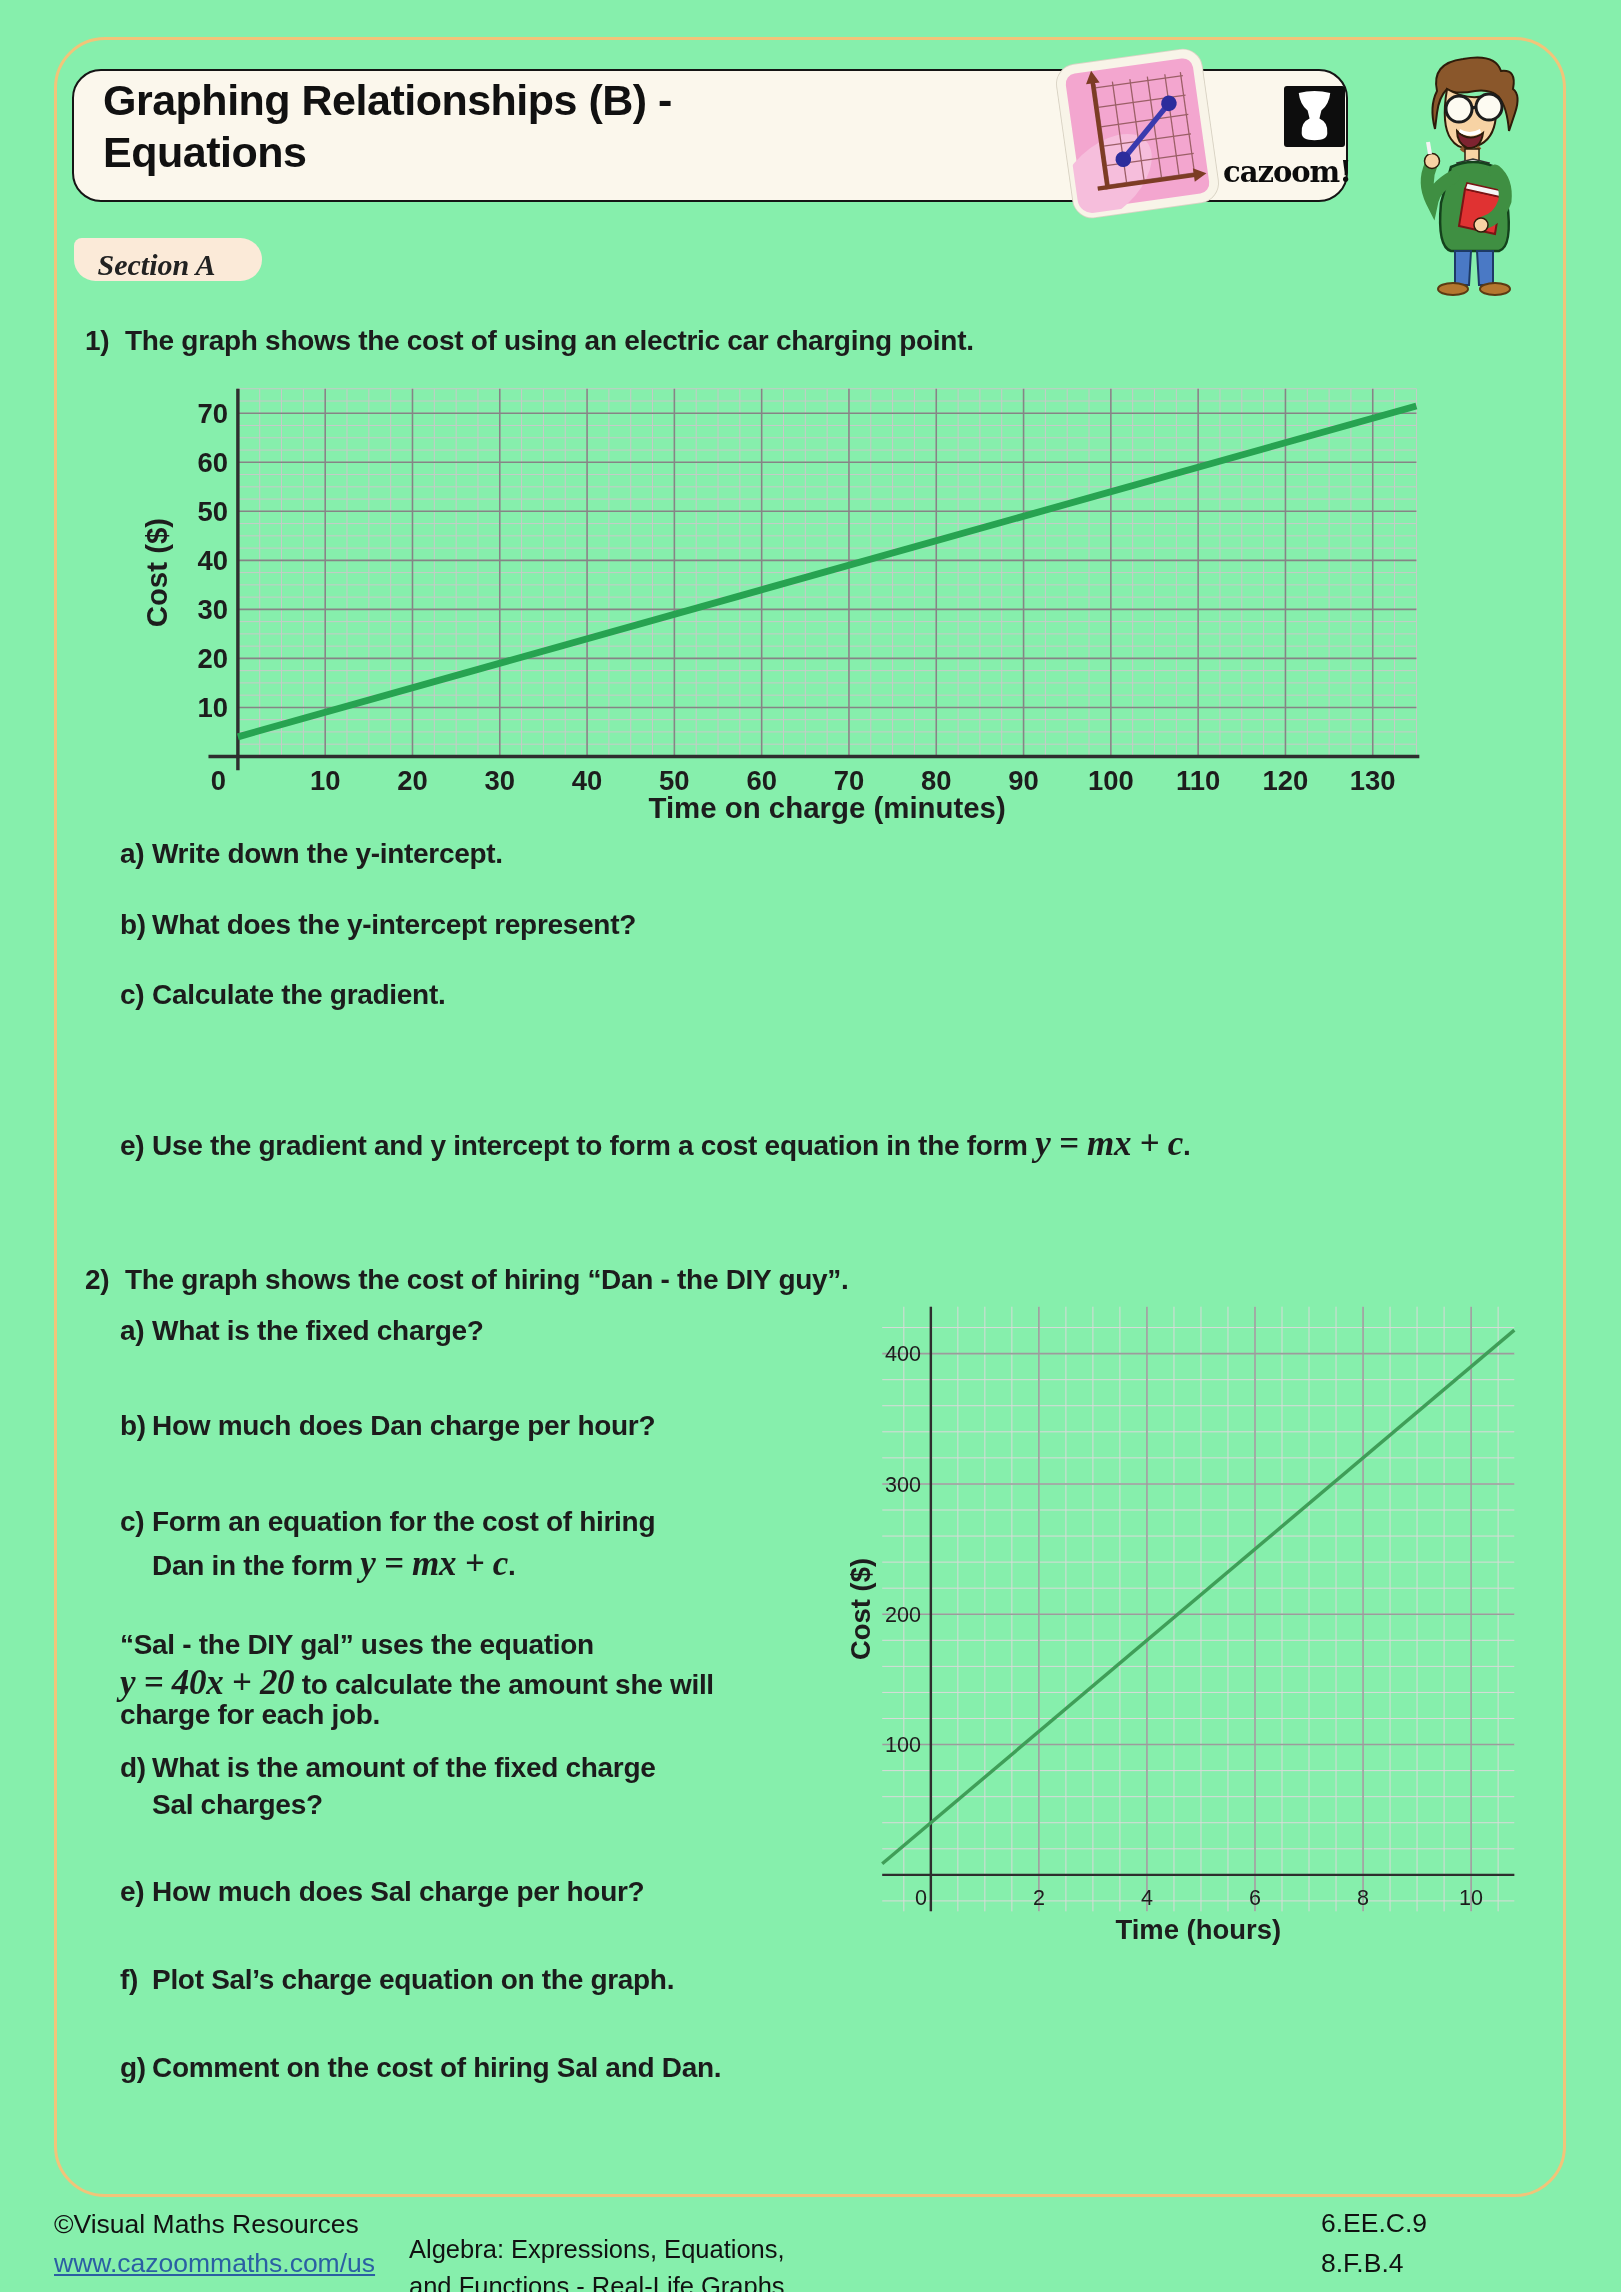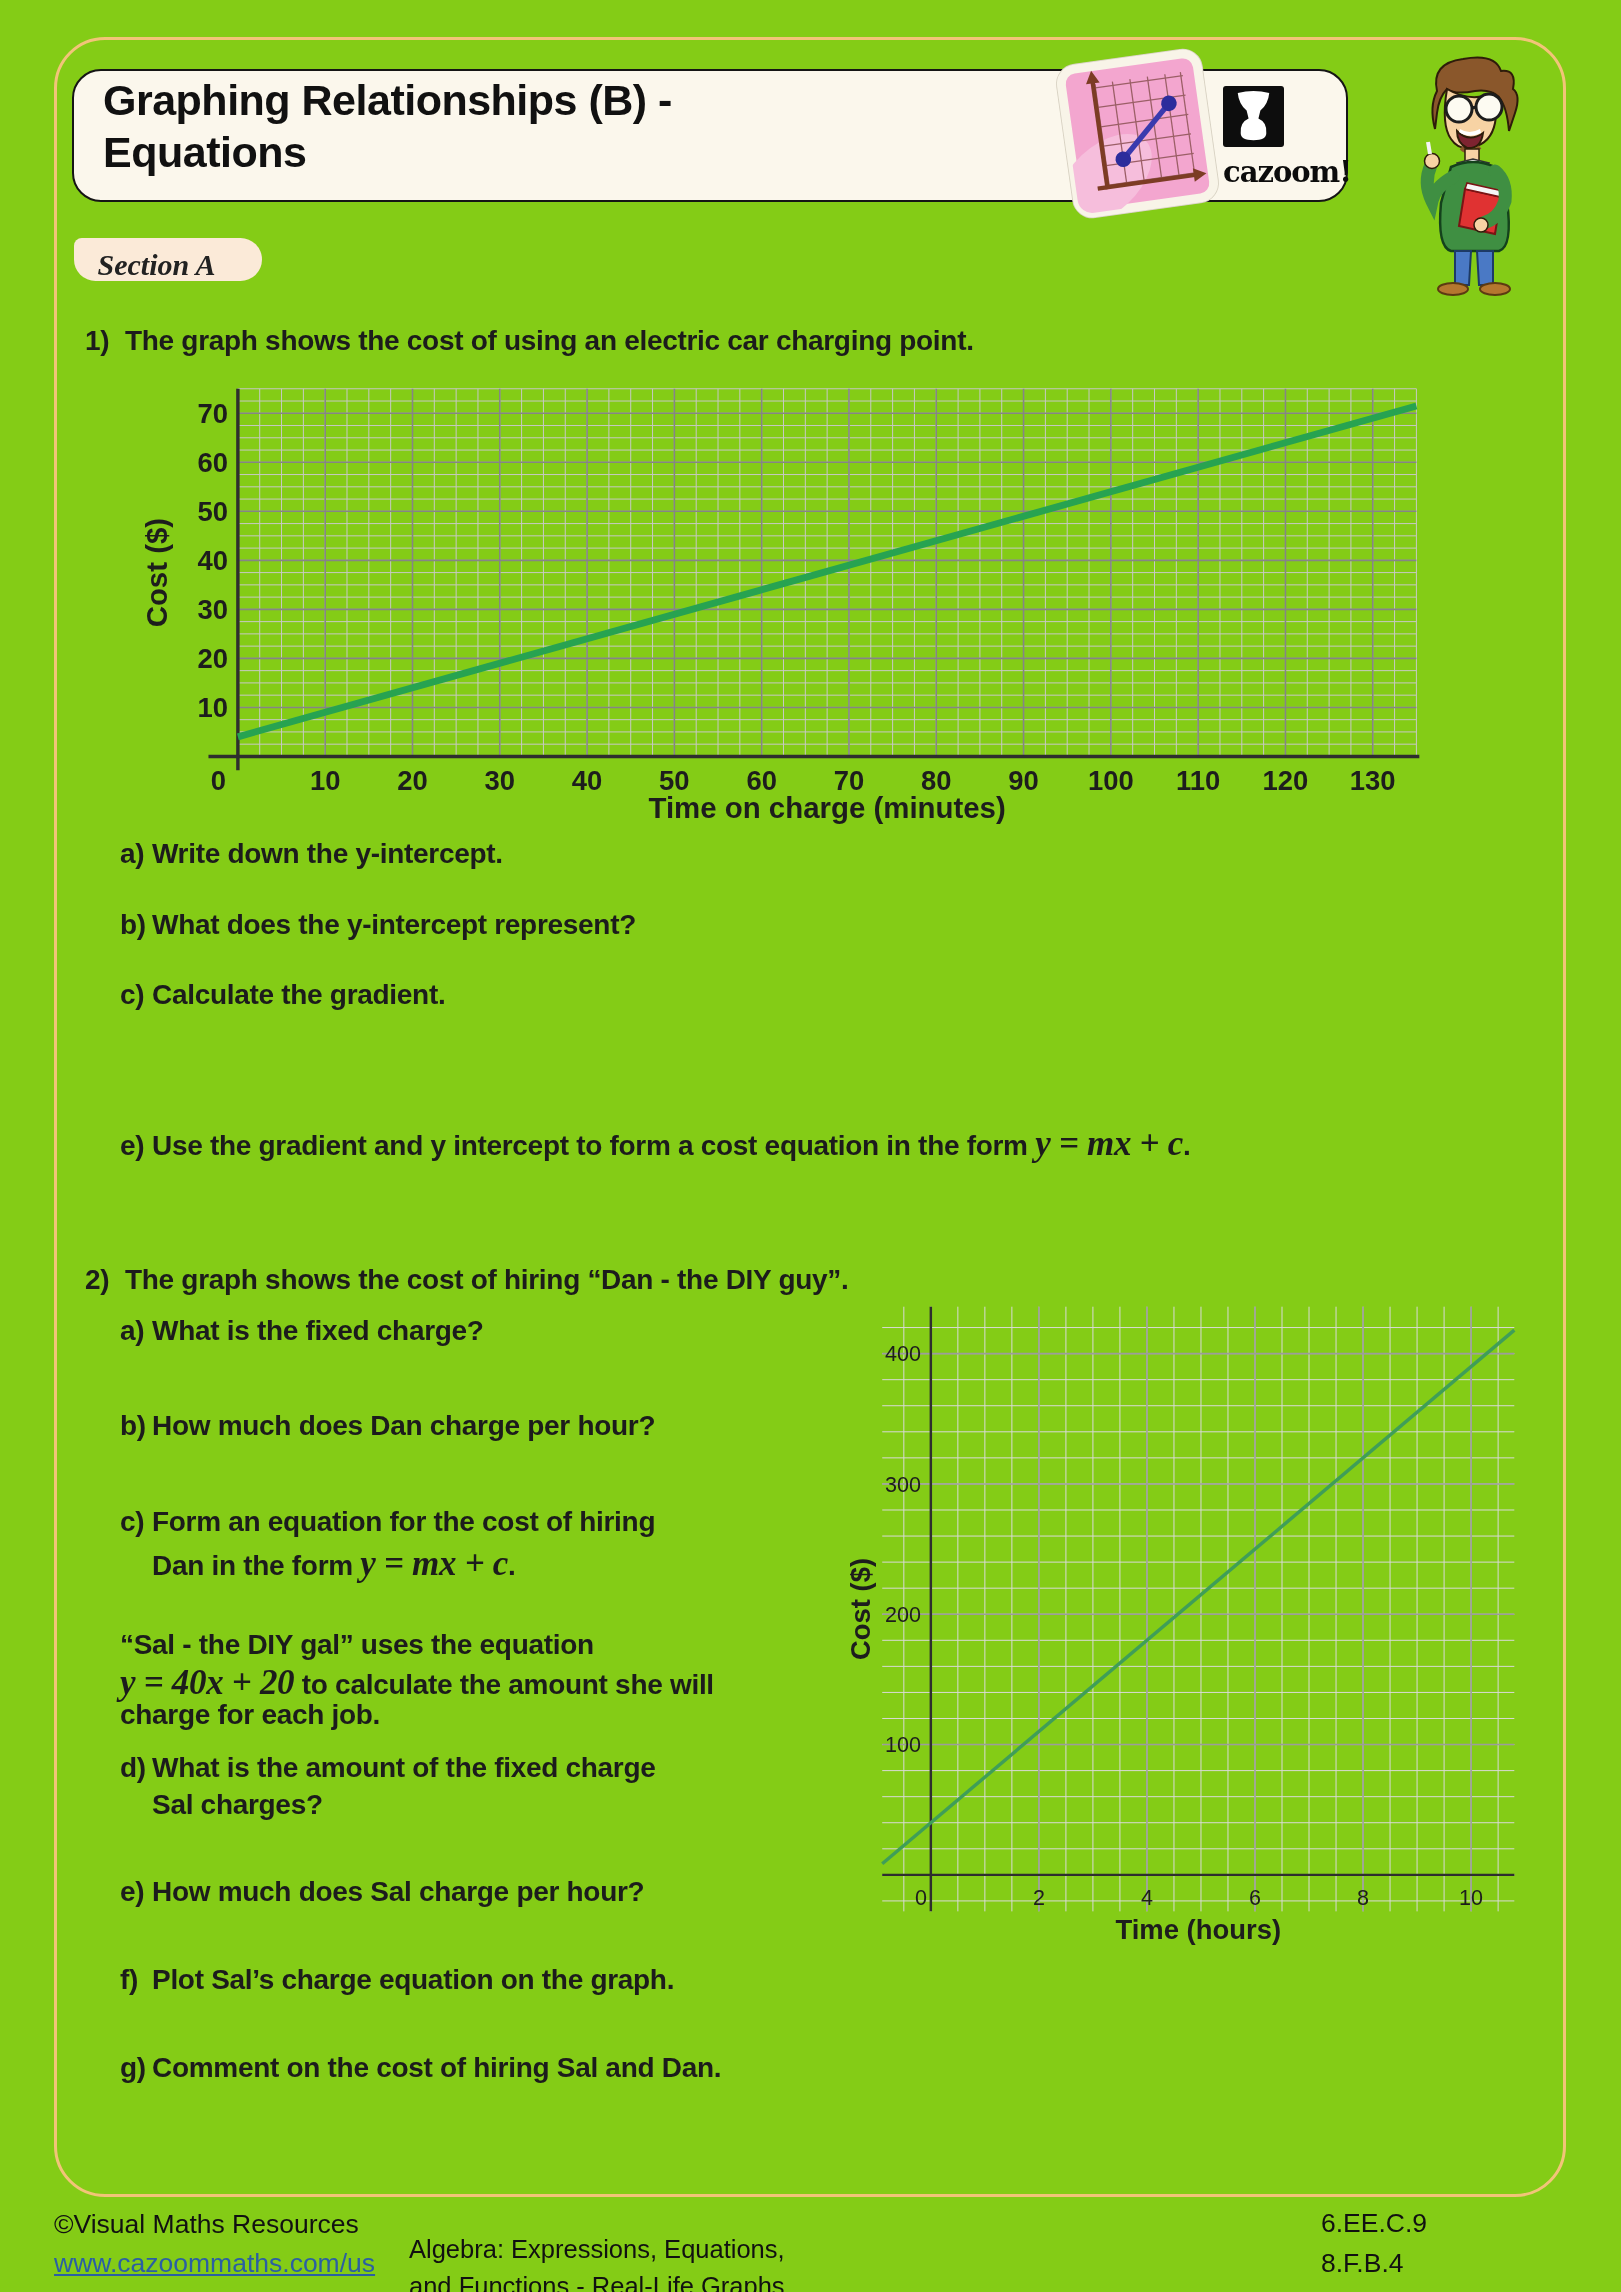--- a/index.html
+++ b/index.html
@@ -1,34 +1,34 @@
 <!DOCTYPE html>
 <html><head>
 <meta charset="utf-8">
 <style>
   html,body{margin:0;padding:0;background:#ffffff;}
-  .page{position:relative;width:1621px;height:2293px;background:#84cc16;overflow:hidden;
+  .page{position:relative;width:1621px;height:2293px;background:#86efac;overflow:hidden;
         font-family:"Liberation Sans",sans-serif;color:#1c1c1c;}
   .abs{position:absolute;}
   .frame{position:absolute;left:54px;top:37px;width:1512px;height:2160px;
          border:3.9px solid #f2c479;border-radius:51px;box-sizing:border-box;}
   .title-box{position:absolute;left:72px;top:69px;width:1276px;height:133px;background:#fbf7ec;
              border:2.9px solid #151515;border-radius:29px;box-sizing:border-box;}
   .title-text{position:absolute;left:103px;top:74px;font-size:43px;font-weight:700;
               line-height:52px;letter-spacing:-0.5px;color:#111;}
   .section-a{position:absolute;left:74px;top:238px;width:188px;height:43px;background:#fbead8;
              border-radius:7.8px 21.6px 21.6px 21.6px;}
   .section-a span{display:block;padding:9.8px 0 0 23.5px;font-family:"Liberation Serif",serif;
                   font-style:italic;font-weight:700;font-size:30px;color:#222;}
   .qline{position:absolute;font-size:28px;font-weight:700;letter-spacing:-0.3px;
          white-space:nowrap;color:#1c1c1c;}
   .letter{display:inline-block;width:32px;}
   .numletter{display:inline-block;width:40px;}
   .math{font-family:"Liberation Serif",serif;font-style:italic;font-weight:700;font-size:35px;}
-  .cazoom-wrap{position:absolute;left:1223px;top:86px;width:122px;text-align:left;}
+  .cazoom-wrap{position:absolute;left:1223px;top:86px;width:122px;text-align:right;}
   .cazoom-text{margin-top:2px;font-family:"DejaVu Serif",serif;font-weight:700;font-size:29px;
                letter-spacing:-1px;color:#0c0c0c;}
   .graph-card{position:absolute;left:1063px;top:55px;width:149px;height:157px;
               transform:rotate(-8deg);z-index:3;}
   .teacher{position:absolute;left:1394px;top:51px;width:152px;height:245px;z-index:4;}
   .footer-left{position:absolute;left:54px;top:2205px;font-size:26.5px;line-height:39px;color:#111;}
   .footer-left a{color:#2b5fa3;text-decoration:underline;}
   .footer-center{position:absolute;left:409px;top:2203px;width:392px;
                  font-size:25.5px;line-height:37px;color:#111;margin-top:28px;}
   .footer-right{position:absolute;left:1321px;top:2203px;width:174px;text-align:left;

